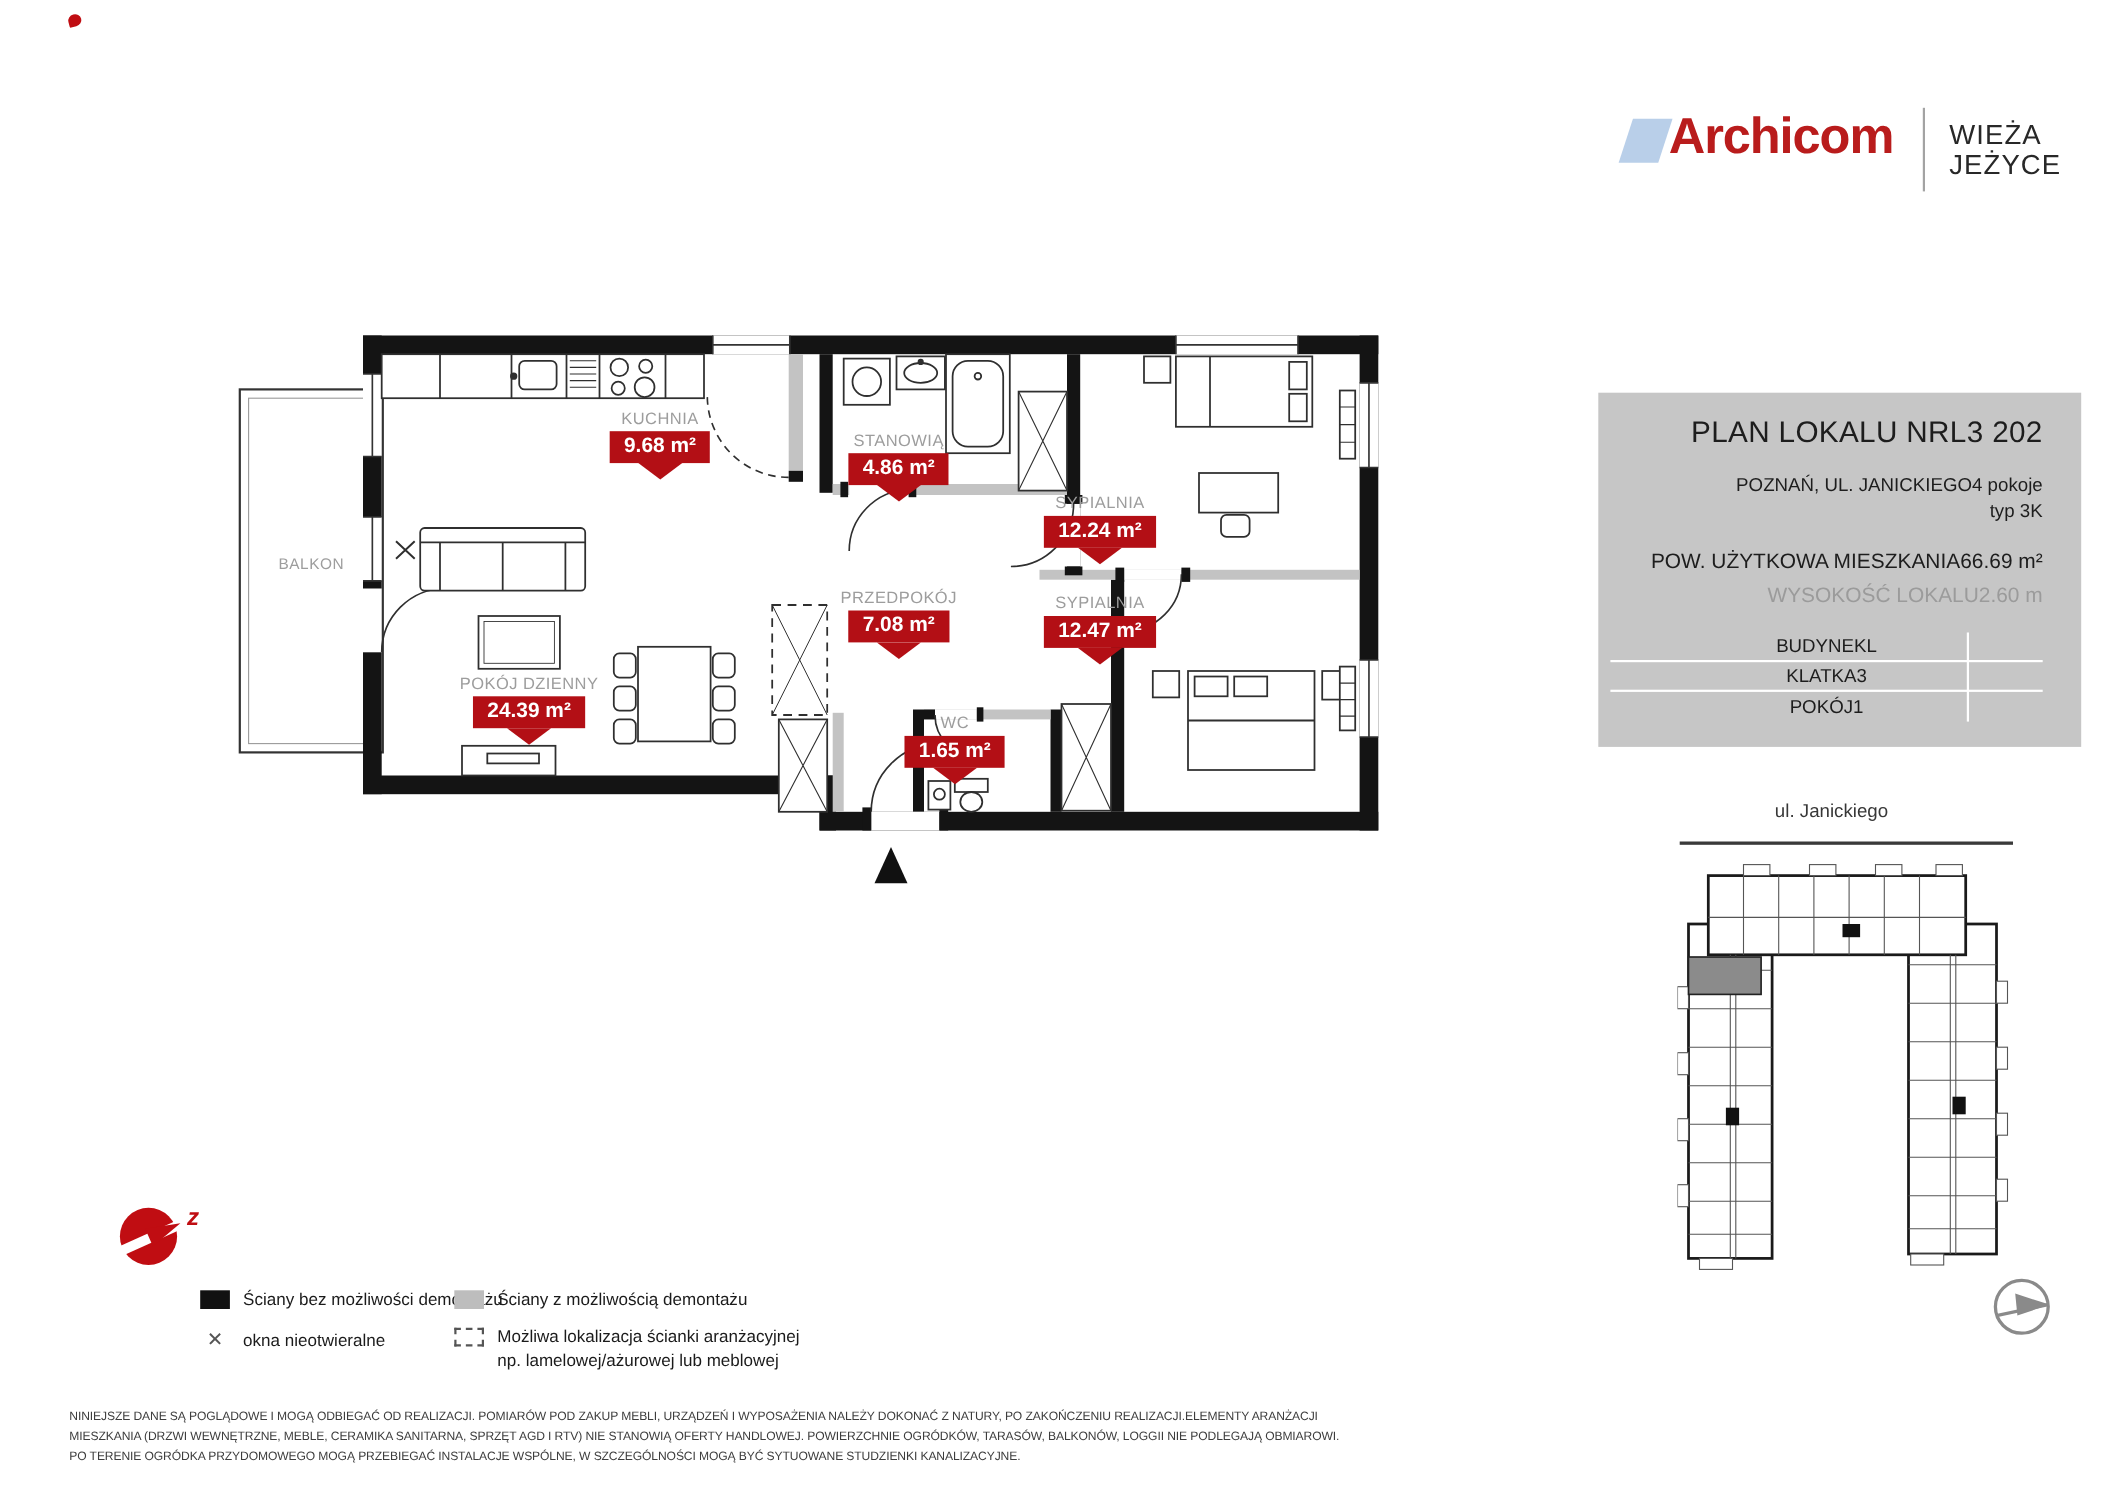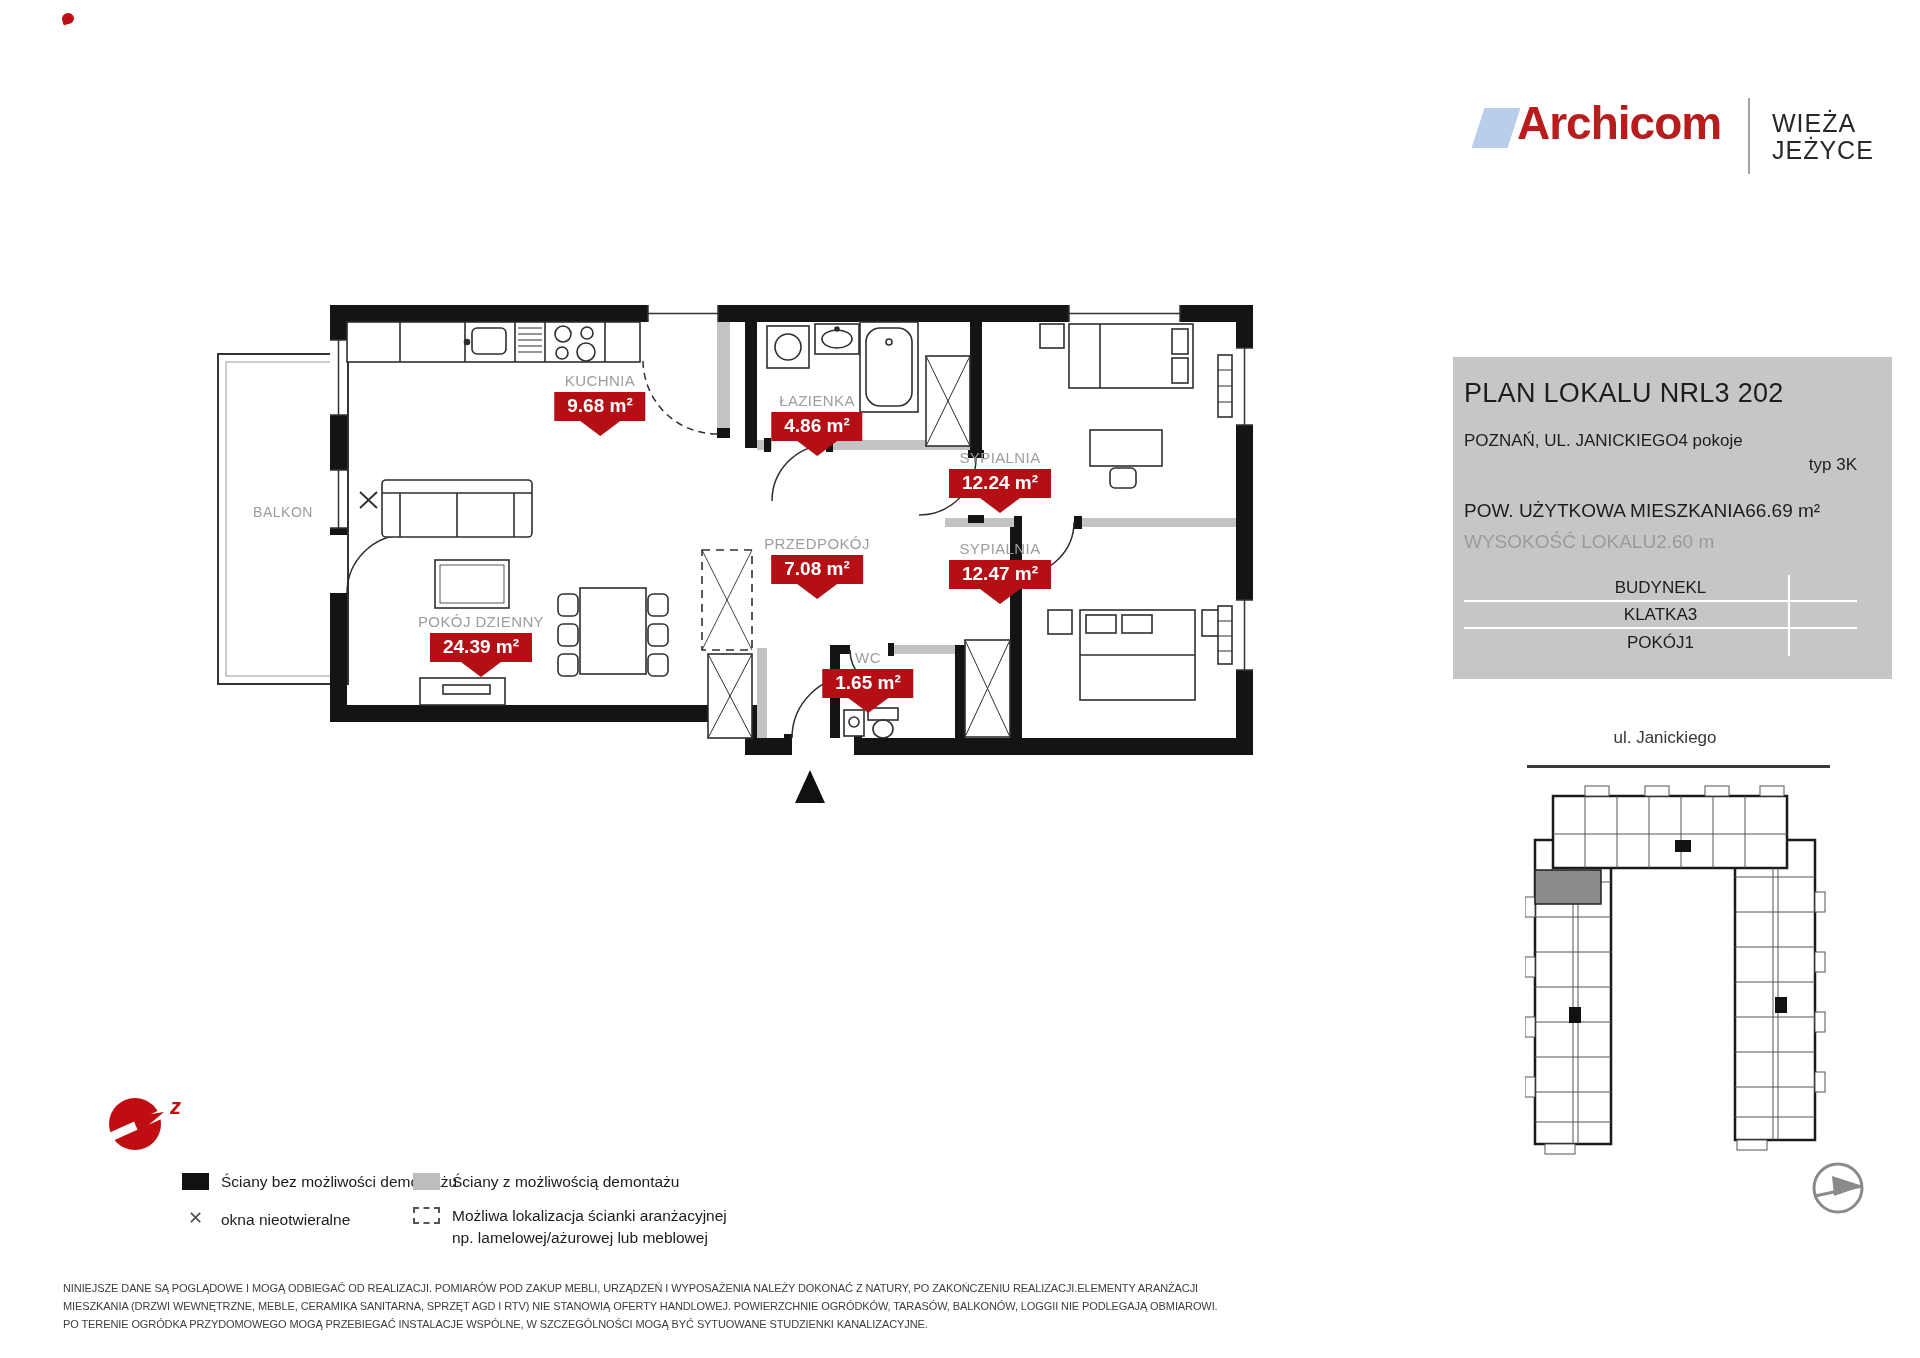--- a/index.html
+++ b/index.html
@@ -16,21 +16,21 @@
   .project-name { position:absolute; left:302px; top:20px; font-size:25px; color:#282828;
                   letter-spacing:1px; line-height:1.08; font-weight:400; }
 
   
   .corner-mark { position:absolute; left:62px; top:13px; width:12px; height:11px;
                  background:#c00d12; border-radius:50% 50% 50% 10%; transform:rotate(-15deg); }
 
   
   .panel { position:absolute; left:1453px; top:357px; width:439px; height:322px;
            background:#c6c6c6; padding:0 35px 0 11px; color:#1d1d1d; }
-  .panel-row { display:flex; justify-content:flex-start; align-items:baseline; }
+  .panel-row { display:flex; justify-content:flex-end; align-items:baseline; }
   .p-title { font-size:27px; letter-spacing:0.3px; margin-top:21px; }
   .p-sub { font-size:17px; margin-top:22px; }
   .p-typ { font-size:17px; text-align:right; margin-top:4px; }
   .p-area { font-size:19px; margin-top:25px; }
   .p-height { font-size:19px; margin-top:9px; color:#9b9b9b; }
   .p-table { position:absolute; left:11px; right:35px; top:218px; }
   .p-trow { display:flex; justify-content:center; font-size:17px;
             height:27px; align-items:center; border-bottom:2px solid #ffffff; }
   .p-trow:last-child { border-bottom:none; }
   .p-vline { position:absolute; left:335px; top:218px; width:2px; height:81px; background:#ffffff; }
@@ -283,21 +283,21 @@
     <polygon points="650,540 635,573 665,573" fill="#111111"></polygon>
   </svg>
 
   <div class="balkon-label">BALKON</div>
 
   <div class="badge-group" style="left:600px; top:372px;">
     <div class="room-name">KUCHNIA</div>
     <div class="area-badge">9.68 m²</div>
   </div>
   <div class="badge-group" style="left:817px; top:392px;">
-    <div class="room-name">ŁAZIENKA</div>
+    <div class="room-name">STANOWIĄ</div>
     <div class="area-badge">4.86 m²</div>
   </div>
   <div class="badge-group" style="left:1000px; top:449px;">
     <div class="room-name">SYPIALNIA</div>
     <div class="area-badge">12.24 m²</div>
   </div>
   <div class="badge-group" style="left:817px; top:535px;">
     <div class="room-name">PRZEDPOKÓJ</div>
     <div class="area-badge">7.08 m²</div>
   </div>

